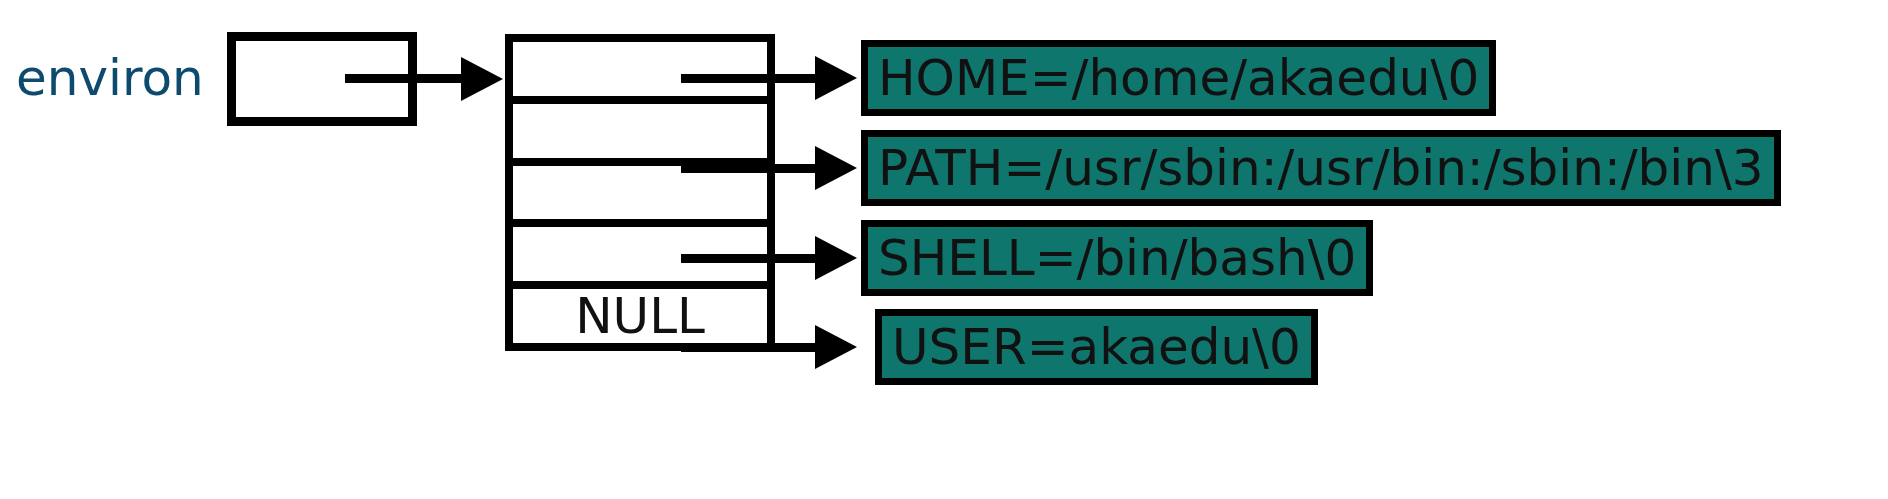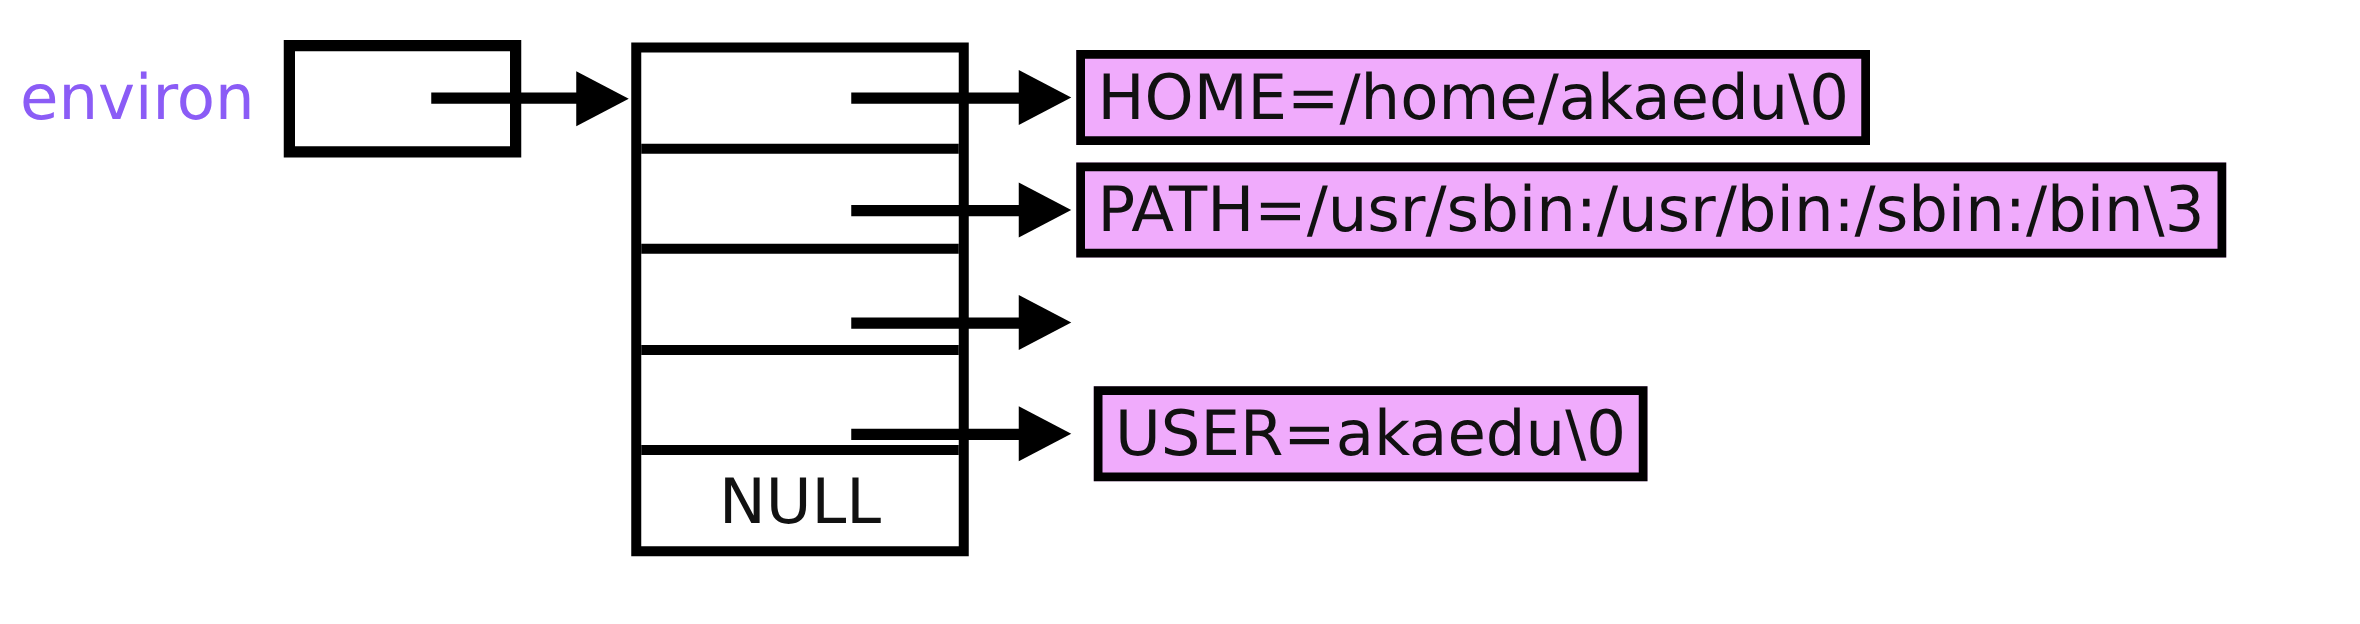--- a/index.html
+++ b/index.html
@@ -13,21 +13,21 @@
     overflow: hidden;
   }
 
   
   .env-label {
     position: absolute;
     left: 16px;
     top: 47px;
     font-size: 50px;
     line-height: 62px;
-    color: #8b5cf6;
+    color: #0c4a6e;
     white-space: nowrap;
   }
 
   
   .env-box {
     position: absolute;
     left: 227px;
     top: 32px;
     width: 190px;
     height: 94px;
@@ -35,21 +35,21 @@
     box-sizing: border-box;
     background: #fff;
   }
 
   
   .ptr-array {
     position: absolute;
     left: 505px;
     top: 34px;
     width: 270px;
-    height: 411px;
+    height: 317px;
     border: 8px solid #000;
     box-sizing: border-box;
     background: #fff;
     display: flex;
     flex-direction: column;
   }
   .ptr-cell {
     flex: 1 1 0;
     border-bottom: 8px solid #000;
     display: flex;
@@ -77,21 +77,21 @@
     border-bottom: 22px solid transparent;
     border-left: 42px solid #000;
   }
 
   
   .str-box {
     position: absolute;
     left: 861px;
     border: 7px solid #000;
     box-sizing: border-box;
-    background: #f0abfc;
+    background: #0f766e;
     padding: 0 10px;
     font-size: 50px;
     line-height: 62px;
     white-space: nowrap;
     color: #111;
     display: inline-block;
   }
   .str-box.row-0 { top: 40px; }
   .str-box.row-1 { top: 130px; }
   .str-box.row-2 { top: 220px; }
@@ -111,20 +111,21 @@
     <div class="ptr-cell"></div>
     <div class="ptr-cell"></div>
     <div class="ptr-cell"></div>
     <div class="ptr-cell">
       <span class="null-text">NULL</span>
     </div>
   </div>
 
   <div class="str-box row-0">HOME=/home/akaedu\0</div>
   <div class="str-box row-1">PATH=/usr/sbin:/usr/bin:/sbin:/bin\3</div>
+  <div class="str-box row-2">SHELL=/bin/bash\0</div>
   <div class="str-box row-3">USER=akaedu\0</div>
 
   <div class="arrow-line" style="left:345px; top:74px; width:120px;"></div>
   <div class="arrow-head" style="left:461px; top:57px;"></div>
 
   <div class="arrow-line" style="left:681px; top:74px;  width:136px;"></div>
   <div class="arrow-head" style="left:815px; top:56px;"></div>
 
   <div class="arrow-line" style="left:681px; top:164px; width:136px;"></div>
   <div class="arrow-head" style="left:815px; top:146px;"></div>

